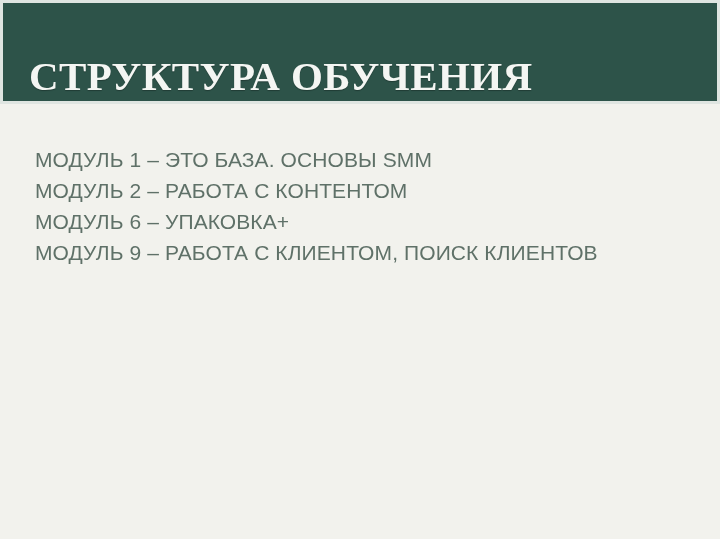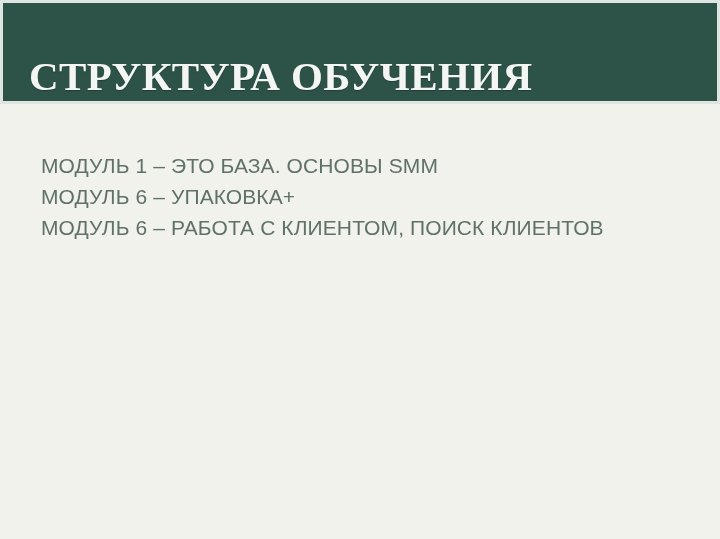--- a/index.html
+++ b/index.html
@@ -56,21 +56,21 @@
     color: #f4f6f3;
     white-space: nowrap;
     text-shadow: 0 1px 1px rgba(0,0,0,0.28);
   }
 
   .module-list {
     position: absolute;
     left: 29px;
     top: 138px;
     width: 660px;
-    margin: 12px;
+    margin: 6px;
     padding: 0;
     list-style: none;
   }
 
   .module-item {
     font-family: "Liberation Sans", "DejaVu Sans", sans-serif;
     font-size: 21px;
     line-height: 31px;
     letter-spacing: 0.1px;
     color: #5f7168;
@@ -107,22 +107,23 @@
 <div class="slide">
 
   <div class="header-frame">
     <div class="header-band"></div>
   </div>
 
   <h1 class="header-title">СТРУКТУРА ОБУЧЕНИЯ</h1>
 
   <ul class="module-list">
     <li class="module-item">МОДУЛЬ 1 – ЭТО БАЗА. ОСНОВЫ SMM</li>
+    <li class="module-item">МОДУЛЬ 2 – РАБОТА С КОНТЕНТОМ</li>
     <li class="module-item">МОДУЛЬ 6 – УПАКОВКА+</li>
-    <li class="module-item">МОДУЛЬ 6 – РАБОТА С КЛИЕНТОМ, ПОИСК КЛИЕНТОВ</li>
+    <li class="module-item">МОДУЛЬ 9 – РАБОТА С КЛИЕНТОМ, ПОИСК КЛИЕНТОВ</li>
   </ul>
 
   <div class="watermark">
     <span>
       <svg width="26" height="26" viewBox="0 0 26 26" aria-hidden="true">
         <circle cx="8" cy="17" r="7" fill="#ffffff"></circle>
         <circle cx="19.5" cy="19.5" r="4.2" fill="#ffffff"></circle>
         <circle cx="10.5" cy="5.5" r="4.6" fill="#ffffff"></circle>
         <circle cx="21" cy="7.5" r="3.4" fill="#ffffff"></circle>
       </svg>

